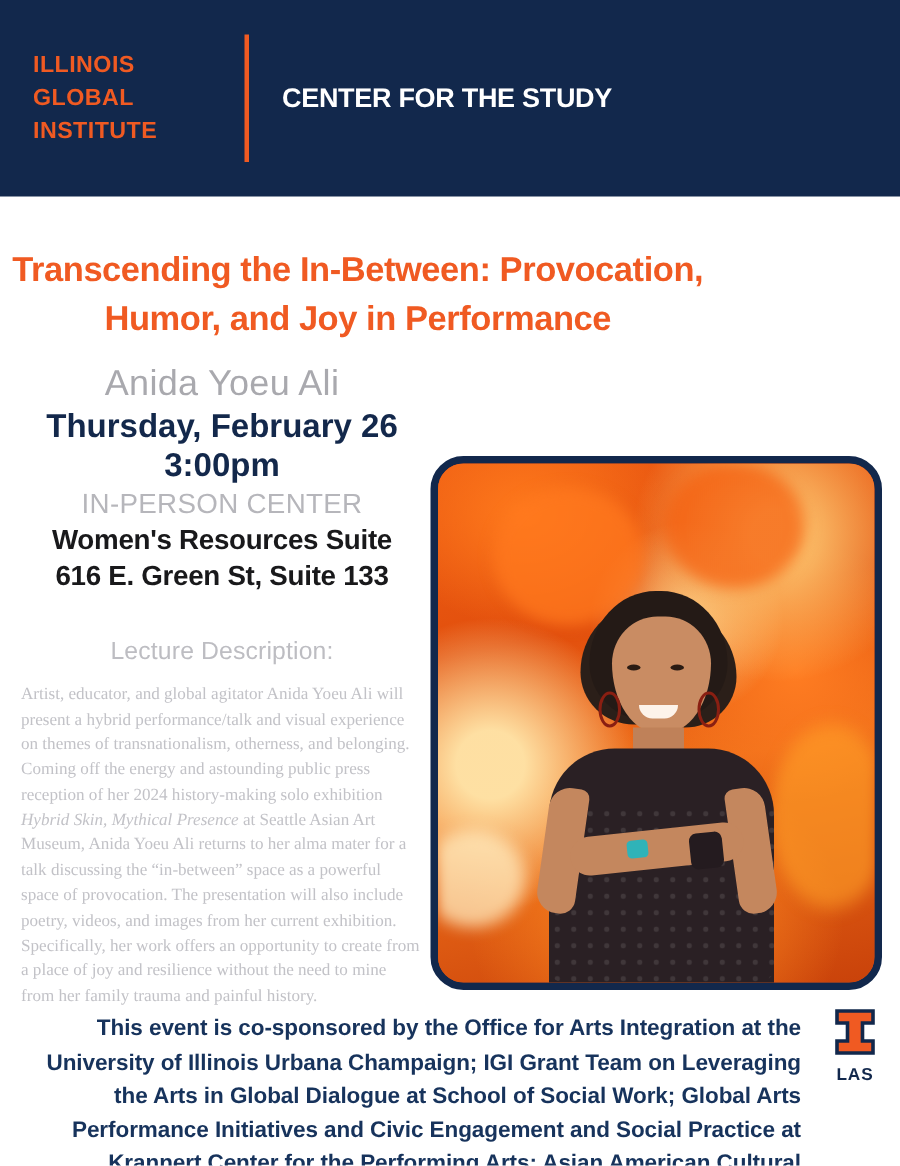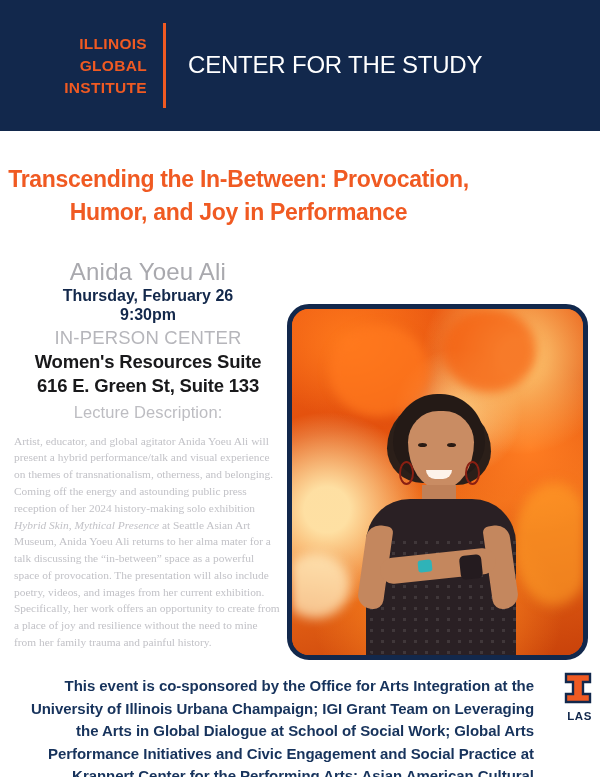--- a/index.html
+++ b/index.html
@@ -21,39 +21,39 @@
     left: 0; top: 0;
     width: 600px;
     height: 131px;
     background: #12284c;
     display: flex;
     align-items: center;
   }
   .igi-lockup {
     width: 125px;
     margin-left: 22px;
-    text-align: right;
+    text-align: left;
     color: #f05a22;
     font-weight: bold;
     font-size: 15.5px;
     letter-spacing: 0.3px;
     line-height: 1.42;
   }
   .igi-lockup div { white-space: nowrap; }
   .header-divider {
     width: 3px;
     height: 85px;
     background: #f05a22;
     margin-left: 16px;
     margin-right: 22px;
   }
   .center-title {
     color: #ffffff;
-    font-weight: normal;
-    font-size: 24px;
+    font-weight: bold;
+    font-size: 18px;
     line-height: 1.28;
     letter-spacing: -0.2px;
   }
   .center-title div { white-space: nowrap; }
 
   
   .poster-title {
     position: absolute;
     left: 0; top: 163px;
     width: 477px;
@@ -62,54 +62,54 @@
     font-weight: bold;
     font-size: 23px;
     line-height: 1.42;
     letter-spacing: -0.3px;
   }
   .poster-title div { white-space: nowrap; }
 
   
   .left-col {
     position: absolute;
-    left: 8px; top: 258px;
+    left: 8px; top: 242px;
     width: 280px;
     text-align: center;
   }
   .speaker-name {
     color: #a9a9ae;
     font-size: 24px;
     line-height: 1.2;
     letter-spacing: 0.2px;
   }
   .event-date, .event-time {
     color: #13284b;
     font-weight: bold;
-    font-size: 16px;
+    font-size: 22px;
     line-height: 1.18;
   }
   .event-mode {
     color: #b6b6bb;
     font-size: 18.5px;
     line-height: 1.3;
     letter-spacing: 0.2px;
     margin-top: 1px;
   }
   .venue-name, .venue-addr {
     color: #19191b;
     font-weight: bold;
     font-size: 18.5px;
     line-height: 1.3;
     letter-spacing: -0.2px;
   }
   .lecture-heading {
     color: #bdbdc2;
     font-size: 16.5px;
-    margin-top: 5px;
+    margin-top: 29px;
     letter-spacing: 0.1px;
   }
   .lecture-body {
     color: #c2c2c7;
     font-size: 11.4px;
     line-height: 1.47;
     margin-top: 11px;
     padding: 0 6px;
     text-align: left;
     font-family: Liberation Serif, serif;
@@ -269,21 +269,21 @@
     color: #17335c;
     font-weight: bold;
     font-size: 15px;
     line-height: 1.5;
     letter-spacing: -0.05px;
   }
   .las-logo {
     position: absolute;
     left: 548px; top: 672px;
     width: 44px;
-    text-align: right;
+    text-align: center;
   }
   .block-i {
     width: 28px; height: 32px;
     margin: 0 auto;
   }
   .las-label {
     color: #12284c;
     font-weight: bold;
     font-size: 11.5px;
     letter-spacing: 0.6px;
@@ -306,21 +306,21 @@
 </div>
 
 <div class="poster-title">
   <div>Transcending the In-Between: Provocation,</div>
   <div>Humor, and Joy in Performance</div>
 </div>
 
 <div class="left-col">
   <div class="speaker-name">Anida Yoeu Ali</div>
   <div class="event-date">Thursday, February 26</div>
-  <div class="event-time">9:30pm</div>
+  <div class="event-time">3:00pm</div>
   <div class="event-mode">IN-PERSON CENTER</div>
   <div class="venue-name">Women's Resources Suite</div>
   <div class="venue-addr">616 E. Green St, Suite 133</div>
 
   <div class="lecture-heading">Lecture Description:</div>
   <div class="lecture-body">
     <span>Artist, educator, and global agitator Anida Yoeu Ali will present a hybrid performance/talk and visual experience on themes of transnationalism, otherness, and belonging. Coming off the energy and astounding public press reception of her 2024 history-making solo exhibition </span><i>Hybrid Skin, Mythical Presence</i><span> at Seattle Asian Art Museum, Anida Yoeu Ali returns to her alma mater for a talk discussing the “in-between” space as a powerful space of provocation. The presentation will also include poetry, videos, and images from her current exhibition. Specifically, her work offers an opportunity to create from a place of joy and resilience without the need to mine from her family trauma and painful history.</span>
   </div>
 </div>
 

